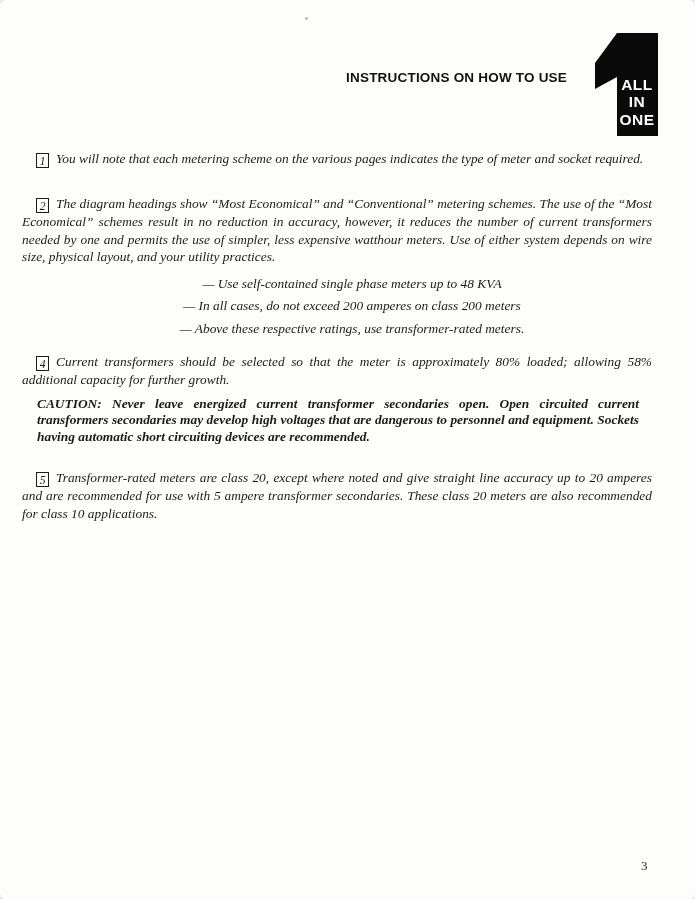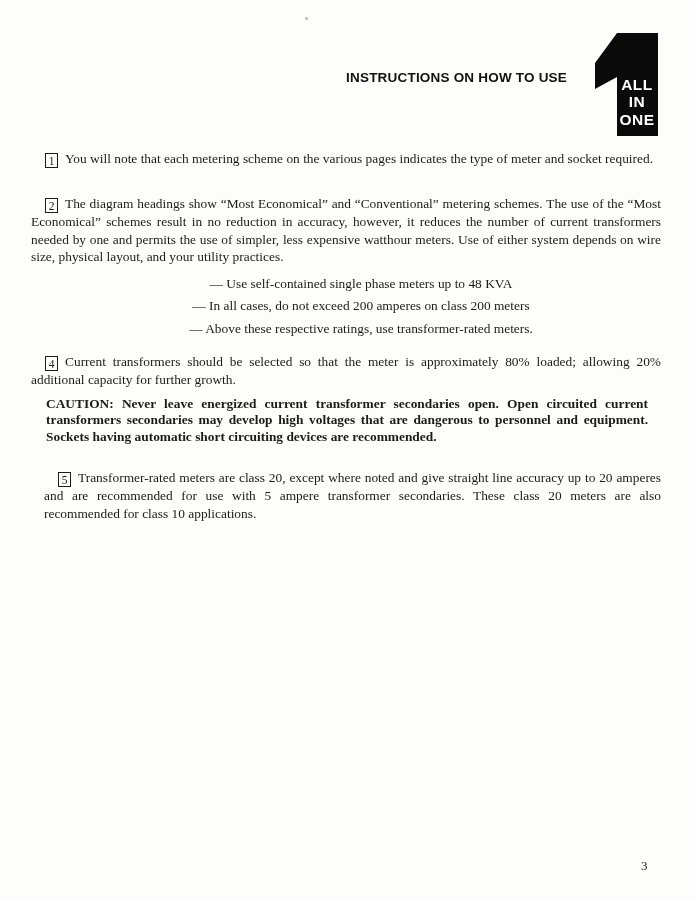--- a/index.html
+++ b/index.html
@@ -4,20 +4,21 @@
 <style>
   * { margin:0; padding:0; box-sizing:border-box; }
   html,body { background:#e9e9e9; }
   .page {
     position:relative;
     width:695px; height:899px;
     background:#fdfdfc;
     margin:0 auto;
     overflow:hidden;
     color:#1b1b1b;
+    border-radius:6px;
   }
   
   .header-title {
     position:absolute;
     top:70px; right:128px;
     font-family:"Liberation Sans", sans-serif;
     font-weight:bold;
     font-size:13.5px;
     letter-spacing:0.2px;
     color:#121212;
@@ -32,27 +33,28 @@
     fill:#ffffff;
     font-family:"Liberation Sans", sans-serif;
     font-weight:bold;
     font-size:15.5px;
     letter-spacing:0.5px;
     text-anchor:middle;
   }
   
   .content {
     position:absolute;
-    top:0; left:31px;
+    top:0; left:22px;
     width:630px;
     font-family:"Liberation Serif", serif;
     font-size:13.4px;
     line-height:17.5px;
     text-align:justify;
     color:#1b1b1b;
+    font-style:italic;
   }
   .para { margin:0; }
   .item { text-indent:14px; }
   .numbox {
     display:inline-block;
     width:13px; height:15px;
     line-height:14px;
     text-align:center;
     text-indent:0;
     border:1.3px solid #1b1b1b;
@@ -66,21 +68,21 @@
   .mt-p3 { margin-top:30px; }
   .dash-list { margin-top:9px; }
   .dash { margin:0 0 5px 30px; text-align:center; }
   .mt-p4 { margin-top:16px; }
   .caution {
     margin:7px 13px 12px 15px;
     font-weight:bold;
     line-height:16.5px;
     text-align:justify;
   }
-  .mt-p5 { margin-top:24px;margin-left:13px; }
+  .mt-p5 { margin-top:24px; }
   
   .page-number {
     position:absolute;
     top:858px; left:641px;
     font-family:"Liberation Serif", serif;
     font-size:13px;
   }
   
   .speck {
     position:absolute; top:17px; left:305px;
@@ -114,21 +116,21 @@
     </p>
 
 
     <div class="dash-list">
       <p class="para dash">— Use self-contained single phase meters up to 48 KVA</p>
       <p class="para dash">— In all cases, do not exceed 200 amperes on class 200 meters</p>
       <p class="para dash">— Above these respective ratings, use transformer-rated meters.</p>
     </div>
 
     <p class="para item mt-p4">
-      <span class="numbox">4</span><span>Current transformers should be selected so that the meter is approximately 80% loaded; allowing 20% additional capacity for further growth.</span>
+      <span class="numbox">4</span><span>Current transformers should be selected so that the meter is approximately 80% loaded; allowing 58% additional capacity for further growth.</span>
     </p>
 
     <p class="para caution">CAUTION: Never leave energized current transformer secondaries open. Open circuited current transformers secondaries may develop high voltages that are dangerous to personnel and equipment. Sockets having automatic short circuiting devices are recommended.</p>
 
     <p class="para item mt-p5">
       <span class="numbox">5</span><span>Transformer-rated meters are class 20, except where noted and give straight line accuracy up to 20 amperes and are recommended for use with 5 ampere transformer secondaries. These class 20 meters are also recommended for class 10 applications.</span>
     </p>
 
   </div>
 

